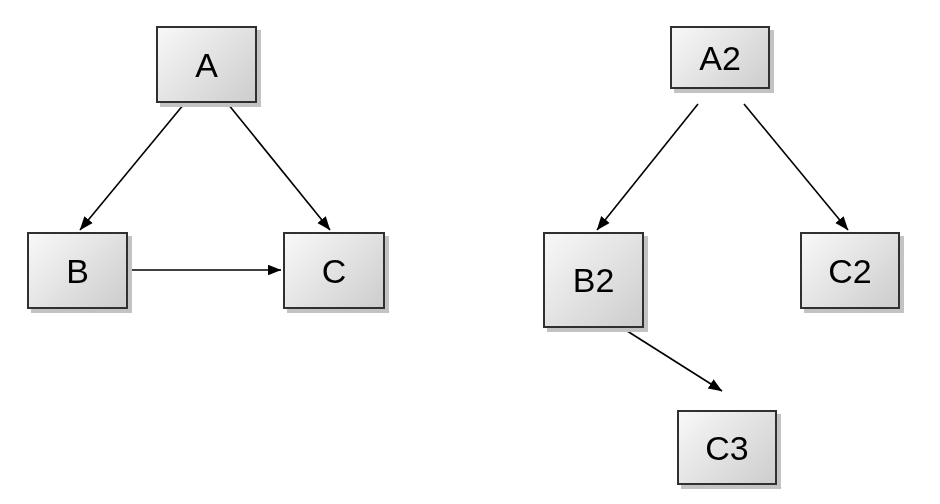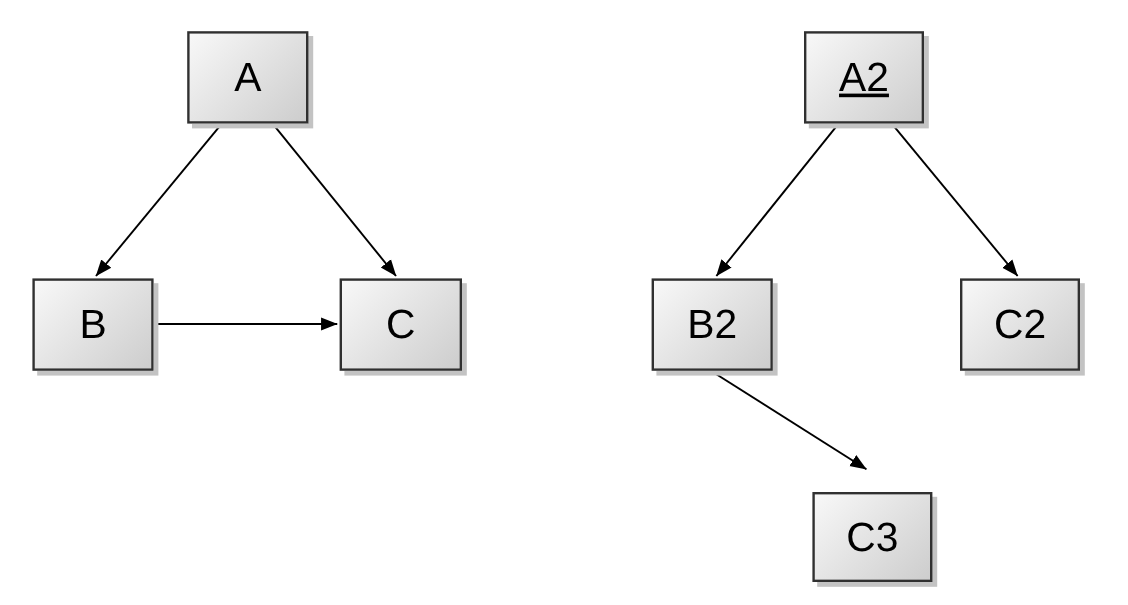--- a/index.html
+++ b/index.html
@@ -66,24 +66,24 @@
     </svg>
 <div class="node" style="left: 156px; top: 26px; width: 101px; height: 77px;">
       <span class="node-label">A</span>
     </div>
     <div class="node" style="left: 27px; top: 232px; width: 101px; height: 77px;">
       <span class="node-label">B</span>
     </div>
     <div class="node" style="left: 283px; top: 232px; width: 102px; height: 77px;">
       <span class="node-label">C</span>
     </div>
-    <div class="node" style="left: 670px; top: 26px; width: 100px; height: 77px; text-decoration: underline;">
+    <div class="node" style="left: 670px; top: 26px; width: 100px; height: 63px;">
       <span class="node-label">A2</span>
     </div>
-    <div class="node" style="left: 543px; top: 232px; width: 101px; height: 77px;">
+    <div class="node" style="left: 543px; top: 232px; width: 101px; height: 96px;">
       <span class="node-label">B2</span>
     </div>
     <div class="node" style="left: 800px; top: 232px; width: 100px; height: 77px;">
       <span class="node-label">C2</span>
     </div>
     <div class="node" style="left: 677px; top: 410px; width: 100px; height: 75px;">
       <span class="node-label">C3</span>
     </div>
   </div>
 

